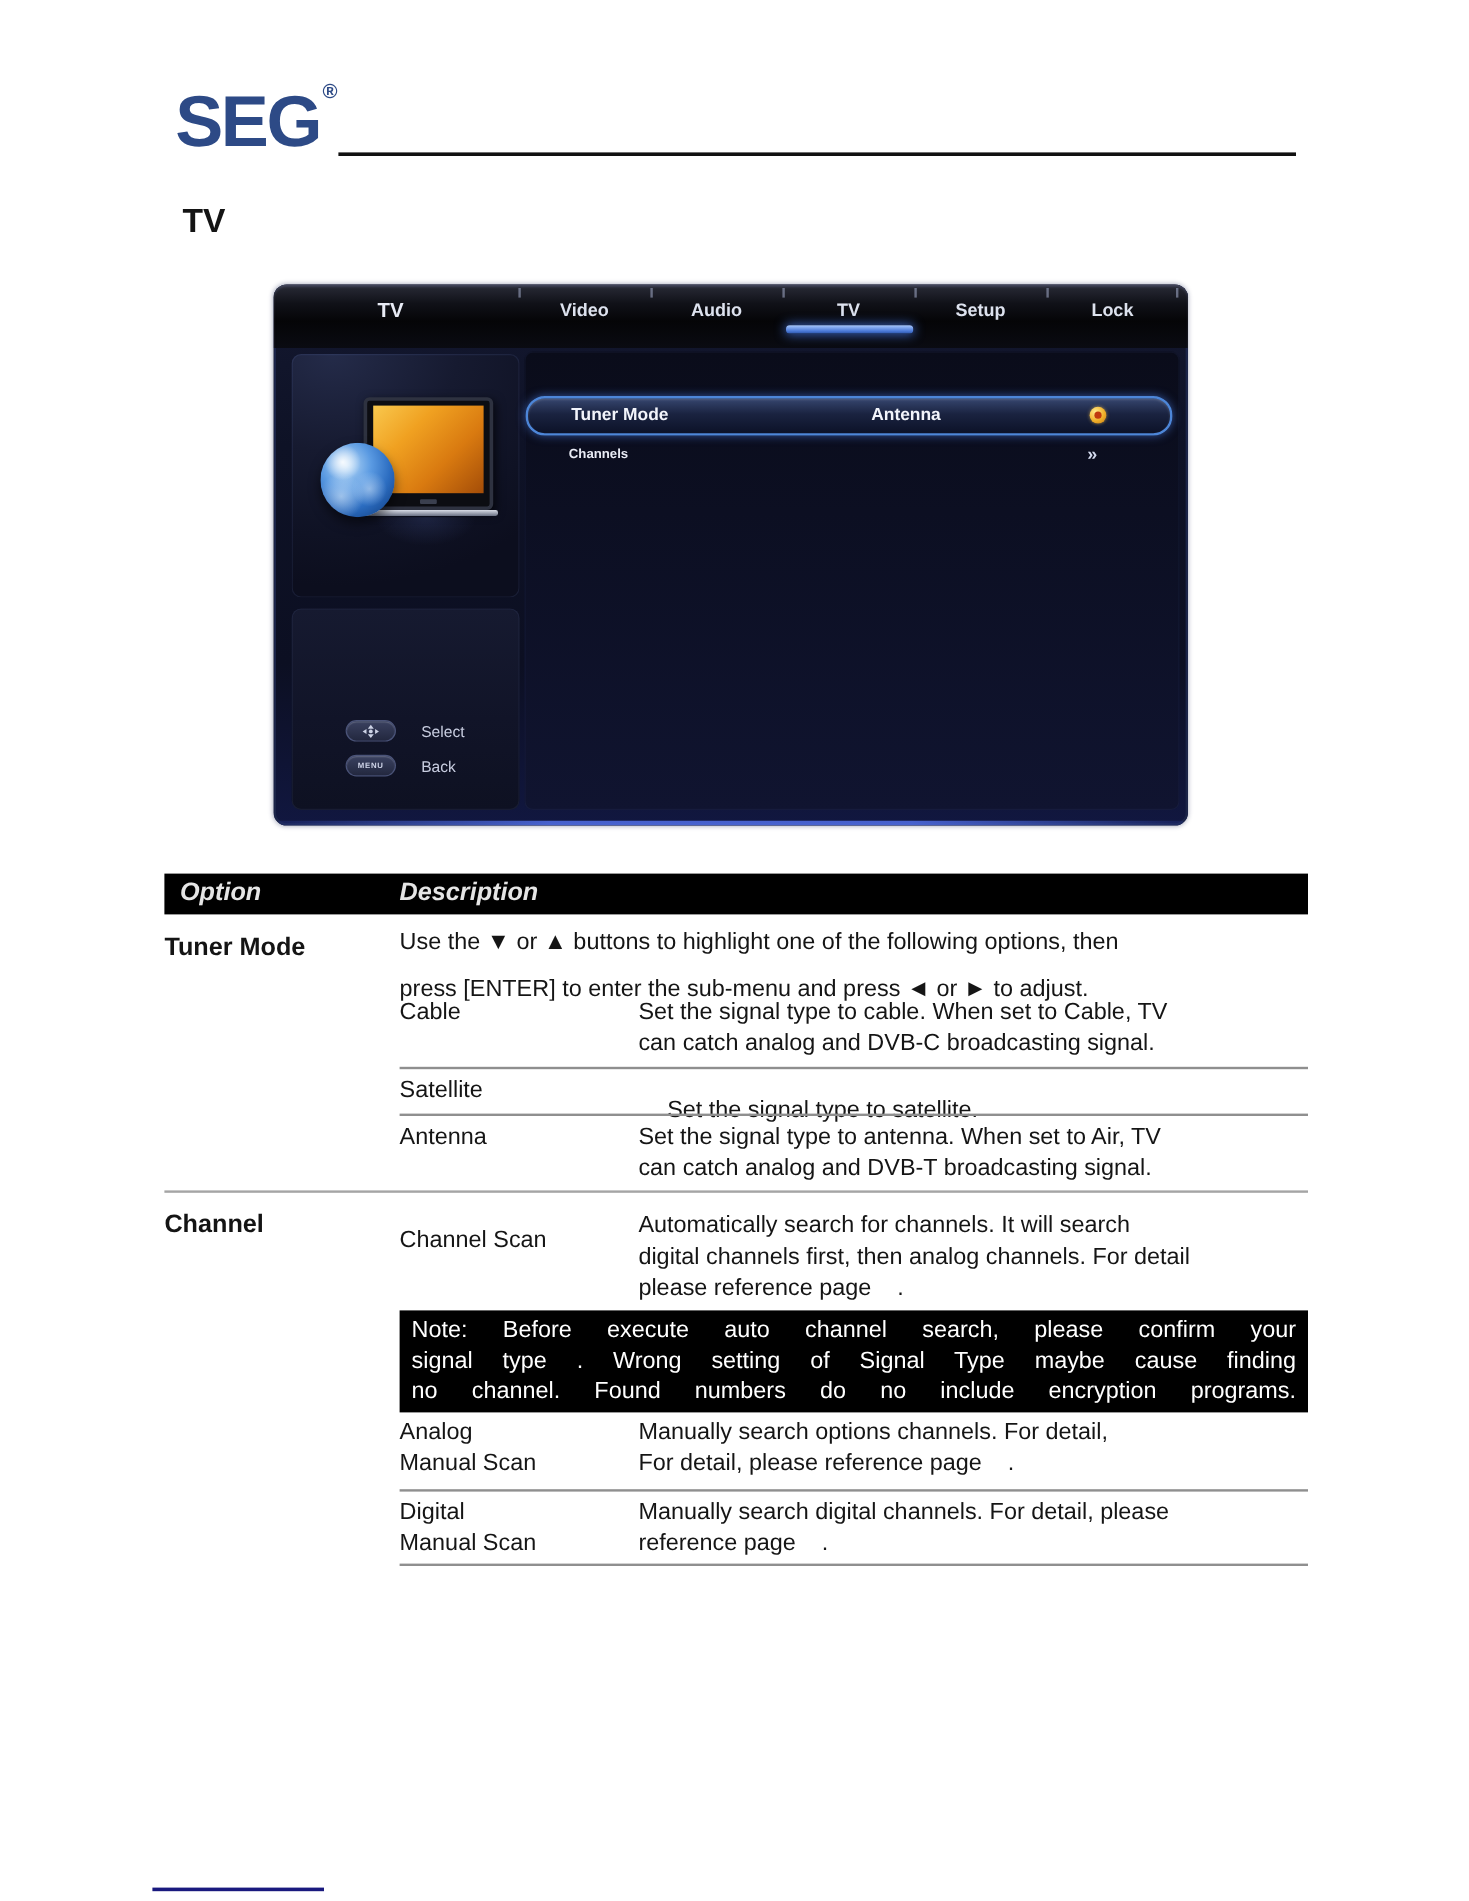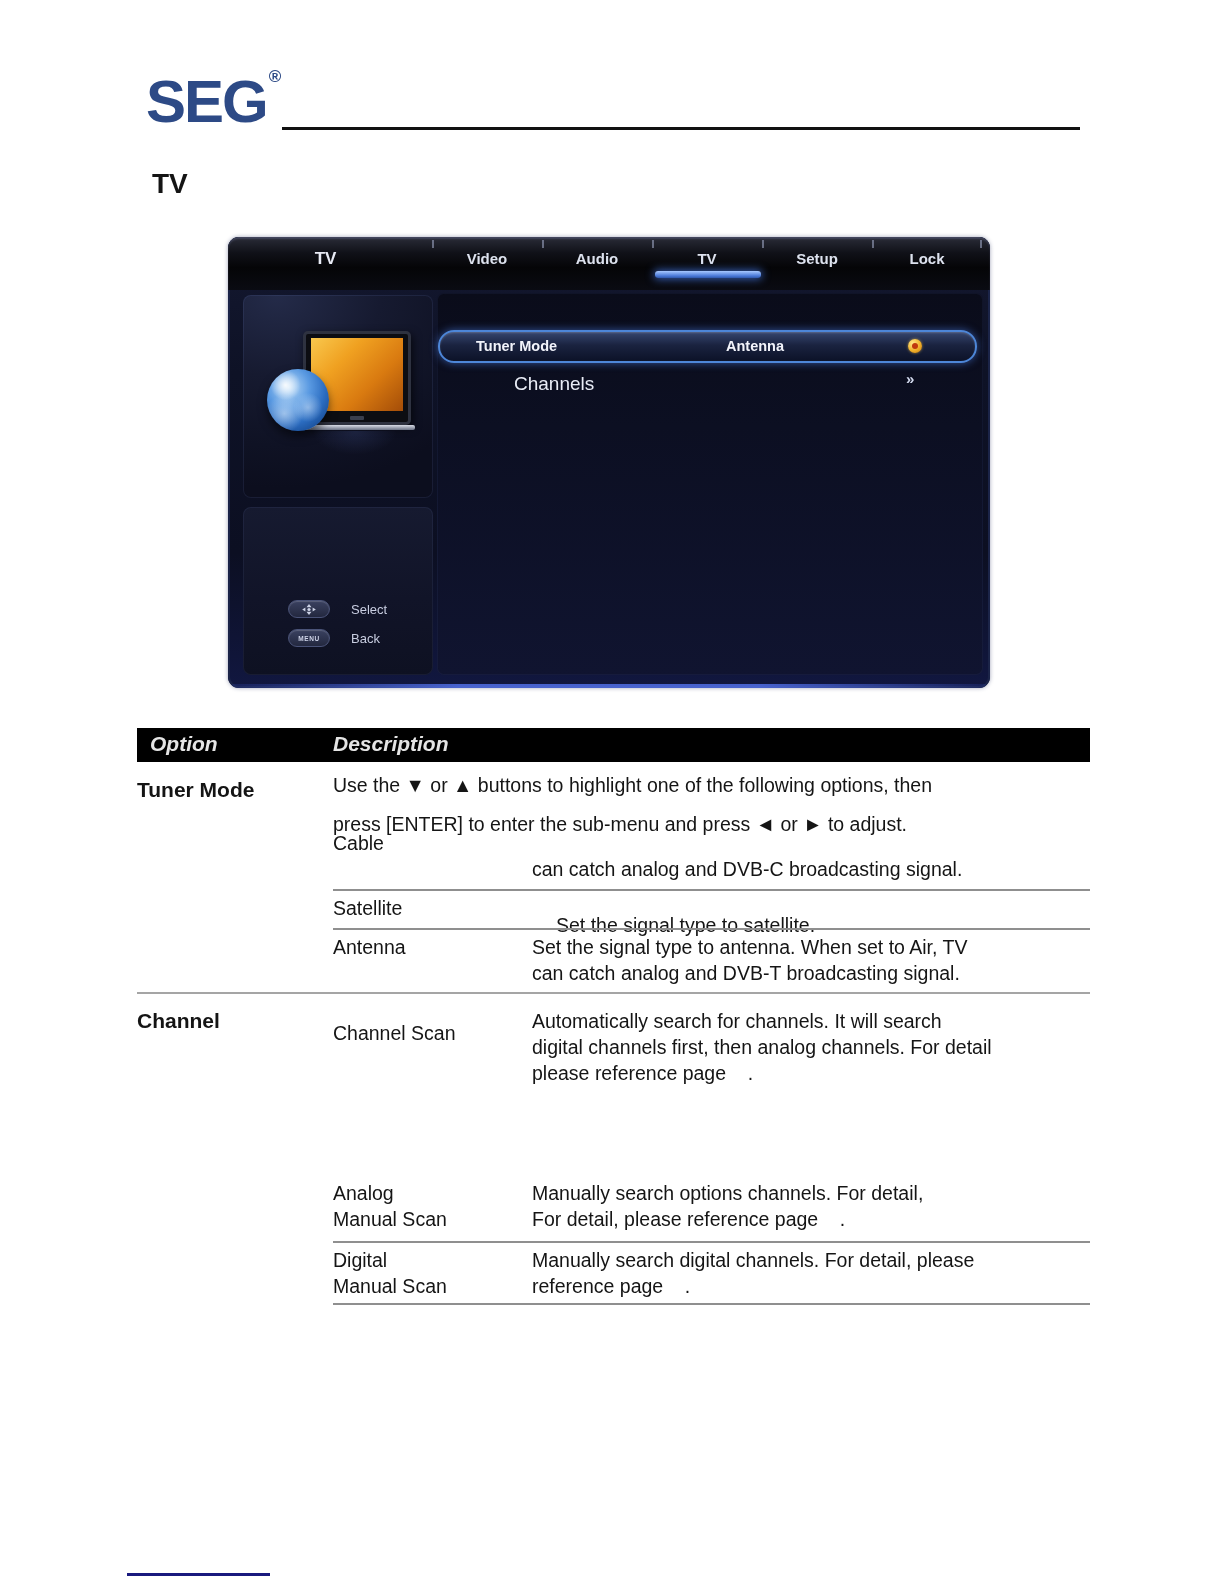--- a/index.html
+++ b/index.html
@@ -75,21 +75,21 @@
        box-shadow:0 0 8px rgba(70,120,220,.65), inset 0 1px 2px rgba(255,255,255,.18);}
   .row-highlight .row-label{position:absolute;left:36px;top:6px;font-size:14.5px;font-weight:bold;color:#f2f4fb;}
   .row-highlight .row-value{position:absolute;left:270px;top:6px;width:90px;text-align:center;
        font-size:14.5px;font-weight:bold;color:#f2f4fb;}
   .antenna-icon{position:absolute;left:468px;top:7px;width:14px;height:14px;border-radius:50%;
        background:radial-gradient(circle at 34% 30%,#ffe98a,#f0b02a 55%,#c87a10 100%);
        box-shadow:0 0 3px rgba(255,200,80,.6);}
   .antenna-icon::after{content:'';position:absolute;left:4px;top:4px;width:6px;height:6px;border-radius:50%;
        background:#c0390e;}
   .row-plain{position:absolute;left:1px;top:76px;width:535px;height:26px;}
-  .row-plain .row-label{position:absolute;left:36px;top:4px;font-size:19px;font-weight:normal;color:#e9ecf6;margin-left:40px;}
+  .row-plain .row-label{position:absolute;left:36px;top:4px;font-size:11px;font-weight:bold;color:#e9ecf6;}
   .chevrons{position:absolute;left:468px;top:1px;font-size:15px;font-weight:bold;color:#d3daee;}
 
   
   .thead{position:absolute;left:137px;top:728px;width:953px;height:34px;background:#000;}
   .th{position:absolute;top:4px;color:#e5e5e5;font-size:21px;font-weight:bold;font-style:italic;}
   .th-opt{left:13px;}
   .th-desc{left:196px;}
   .t{position:absolute;font-size:19.5px;color:#151515;white-space:nowrap;}
   .opt-label{font-size:21px;font-weight:bold;color:#141414;line-height:28px;white-space:normal;}
   .divider{position:absolute;height:2px;background:#8f8f8f;}
@@ -169,39 +169,45 @@
   <div class="thead">
     <span class="th th-opt">Option</span>
     <span class="th th-desc">Description</span>
   </div>
 
   <div class="t opt-label" style="left:137px;top:776px;width:120px;">Tuner Mode</div>
   <div class="t" style="left:333px;top:774px;">Use the ▼  or  ▲ buttons to highlight one of the following options, then</div>
   <div class="t" style="left:333px;top:801px;margin-top:12px;">press [ENTER] to enter the sub-menu and press ◄ or ► to adjust.</div>
 
   <div class="t" style="left:333px;top:832px;">Cable</div>
+  <div class="t" style="left:532px;top:832px;">Set the signal type to cable. When set to Cable, TV</div>
   <div class="t" style="left:532px;top:858px;">can catch analog and DVB-C broadcasting signal.</div>
   <div class="divider" style="left:333px;top:889px;width:757px;"></div>
 
   <div class="t" style="left:333px;top:897px;">Satellite</div>
   <div class="t" style="left:556px;top:897px;margin-top:17px;">Set the signal type to satellite.</div>
   <div class="divider" style="left:333px;top:928px;width:757px;"></div>
 
   <div class="t" style="left:333px;top:936px;">Antenna</div>
   <div class="t" style="left:532px;top:962px;">can catch analog and DVB-T broadcasting signal.</div>
   <div class="t" style="left:532px;top:936px;">Set the signal type to antenna. When set to Air, TV</div>
   <div class="divider" style="left:137px;top:992px;width:953px;background:#a5a5a5;"></div>
 
   <div class="t opt-label" style="left:137px;top:1007px;">Channel</div>
 
   <div class="t" style="left:333px;top:1010px;margin-top:12px;">Channel Scan</div>
   <div class="t" style="left:532px;top:1010px;">Automatically search for channels. It will search</div>
   <div class="t" style="left:532px;top:1036px;">digital channels first, then analog channels. For detail</div>
   <div class="t" style="left:532px;top:1062px;">please reference page&nbsp;&nbsp;&nbsp;&nbsp;.</div>
 
+  <div class="note-box">
+    <div class="note-line">Note: Before execute auto channel search, please confirm your</div>
+    <div class="note-line">signal type . Wrong setting of Signal Type maybe cause finding</div>
+    <div class="note-line">no channel. Found numbers do no include encryption programs.</div>
+  </div>
 
   <div class="t" style="left:333px;top:1182px;">Analog</div>
   <div class="t" style="left:333px;top:1208px;">Manual Scan</div>
   <div class="t" style="left:532px;top:1182px;">Manually search options channels. For detail,</div>
   <div class="t" style="left:532px;top:1208px;">For detail, please reference page&nbsp;&nbsp;&nbsp;&nbsp;.</div>
   <div class="divider" style="left:333px;top:1241px;width:757px;"></div>
 
   <div class="t" style="left:333px;top:1249px;">Digital</div>
   <div class="t" style="left:333px;top:1275px;">Manual Scan</div>
   <div class="t" style="left:532px;top:1249px;">Manually search digital channels. For detail, please</div>

